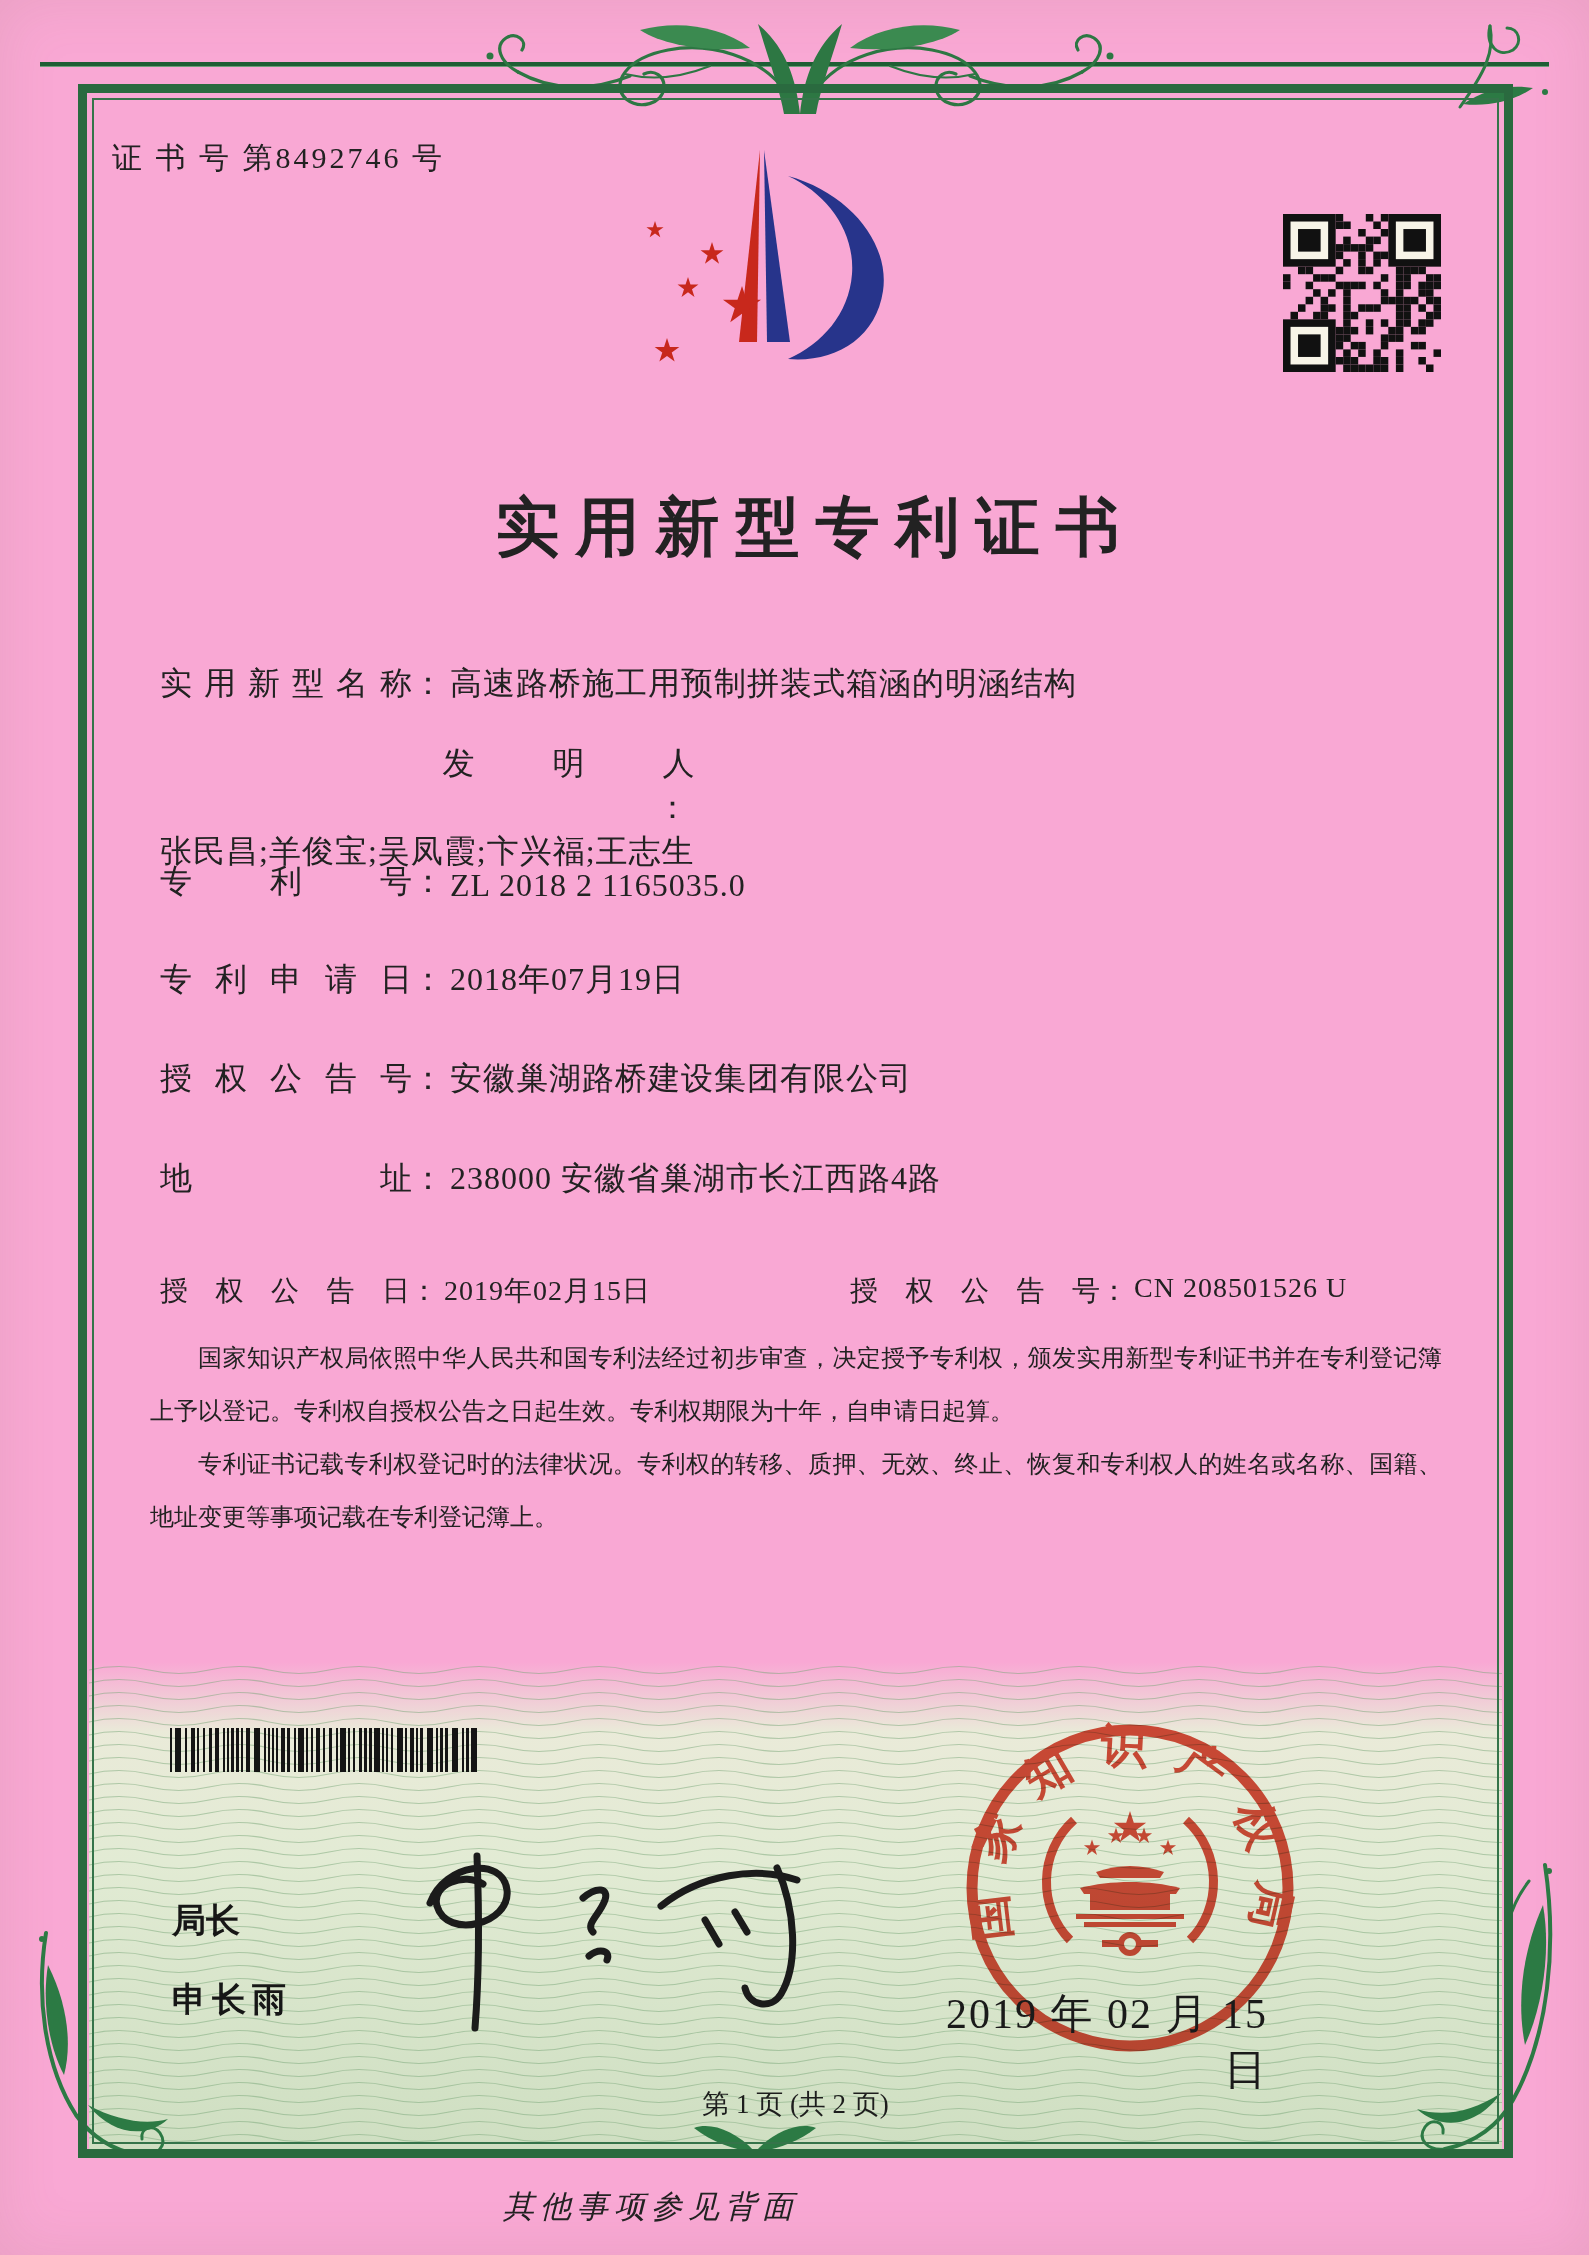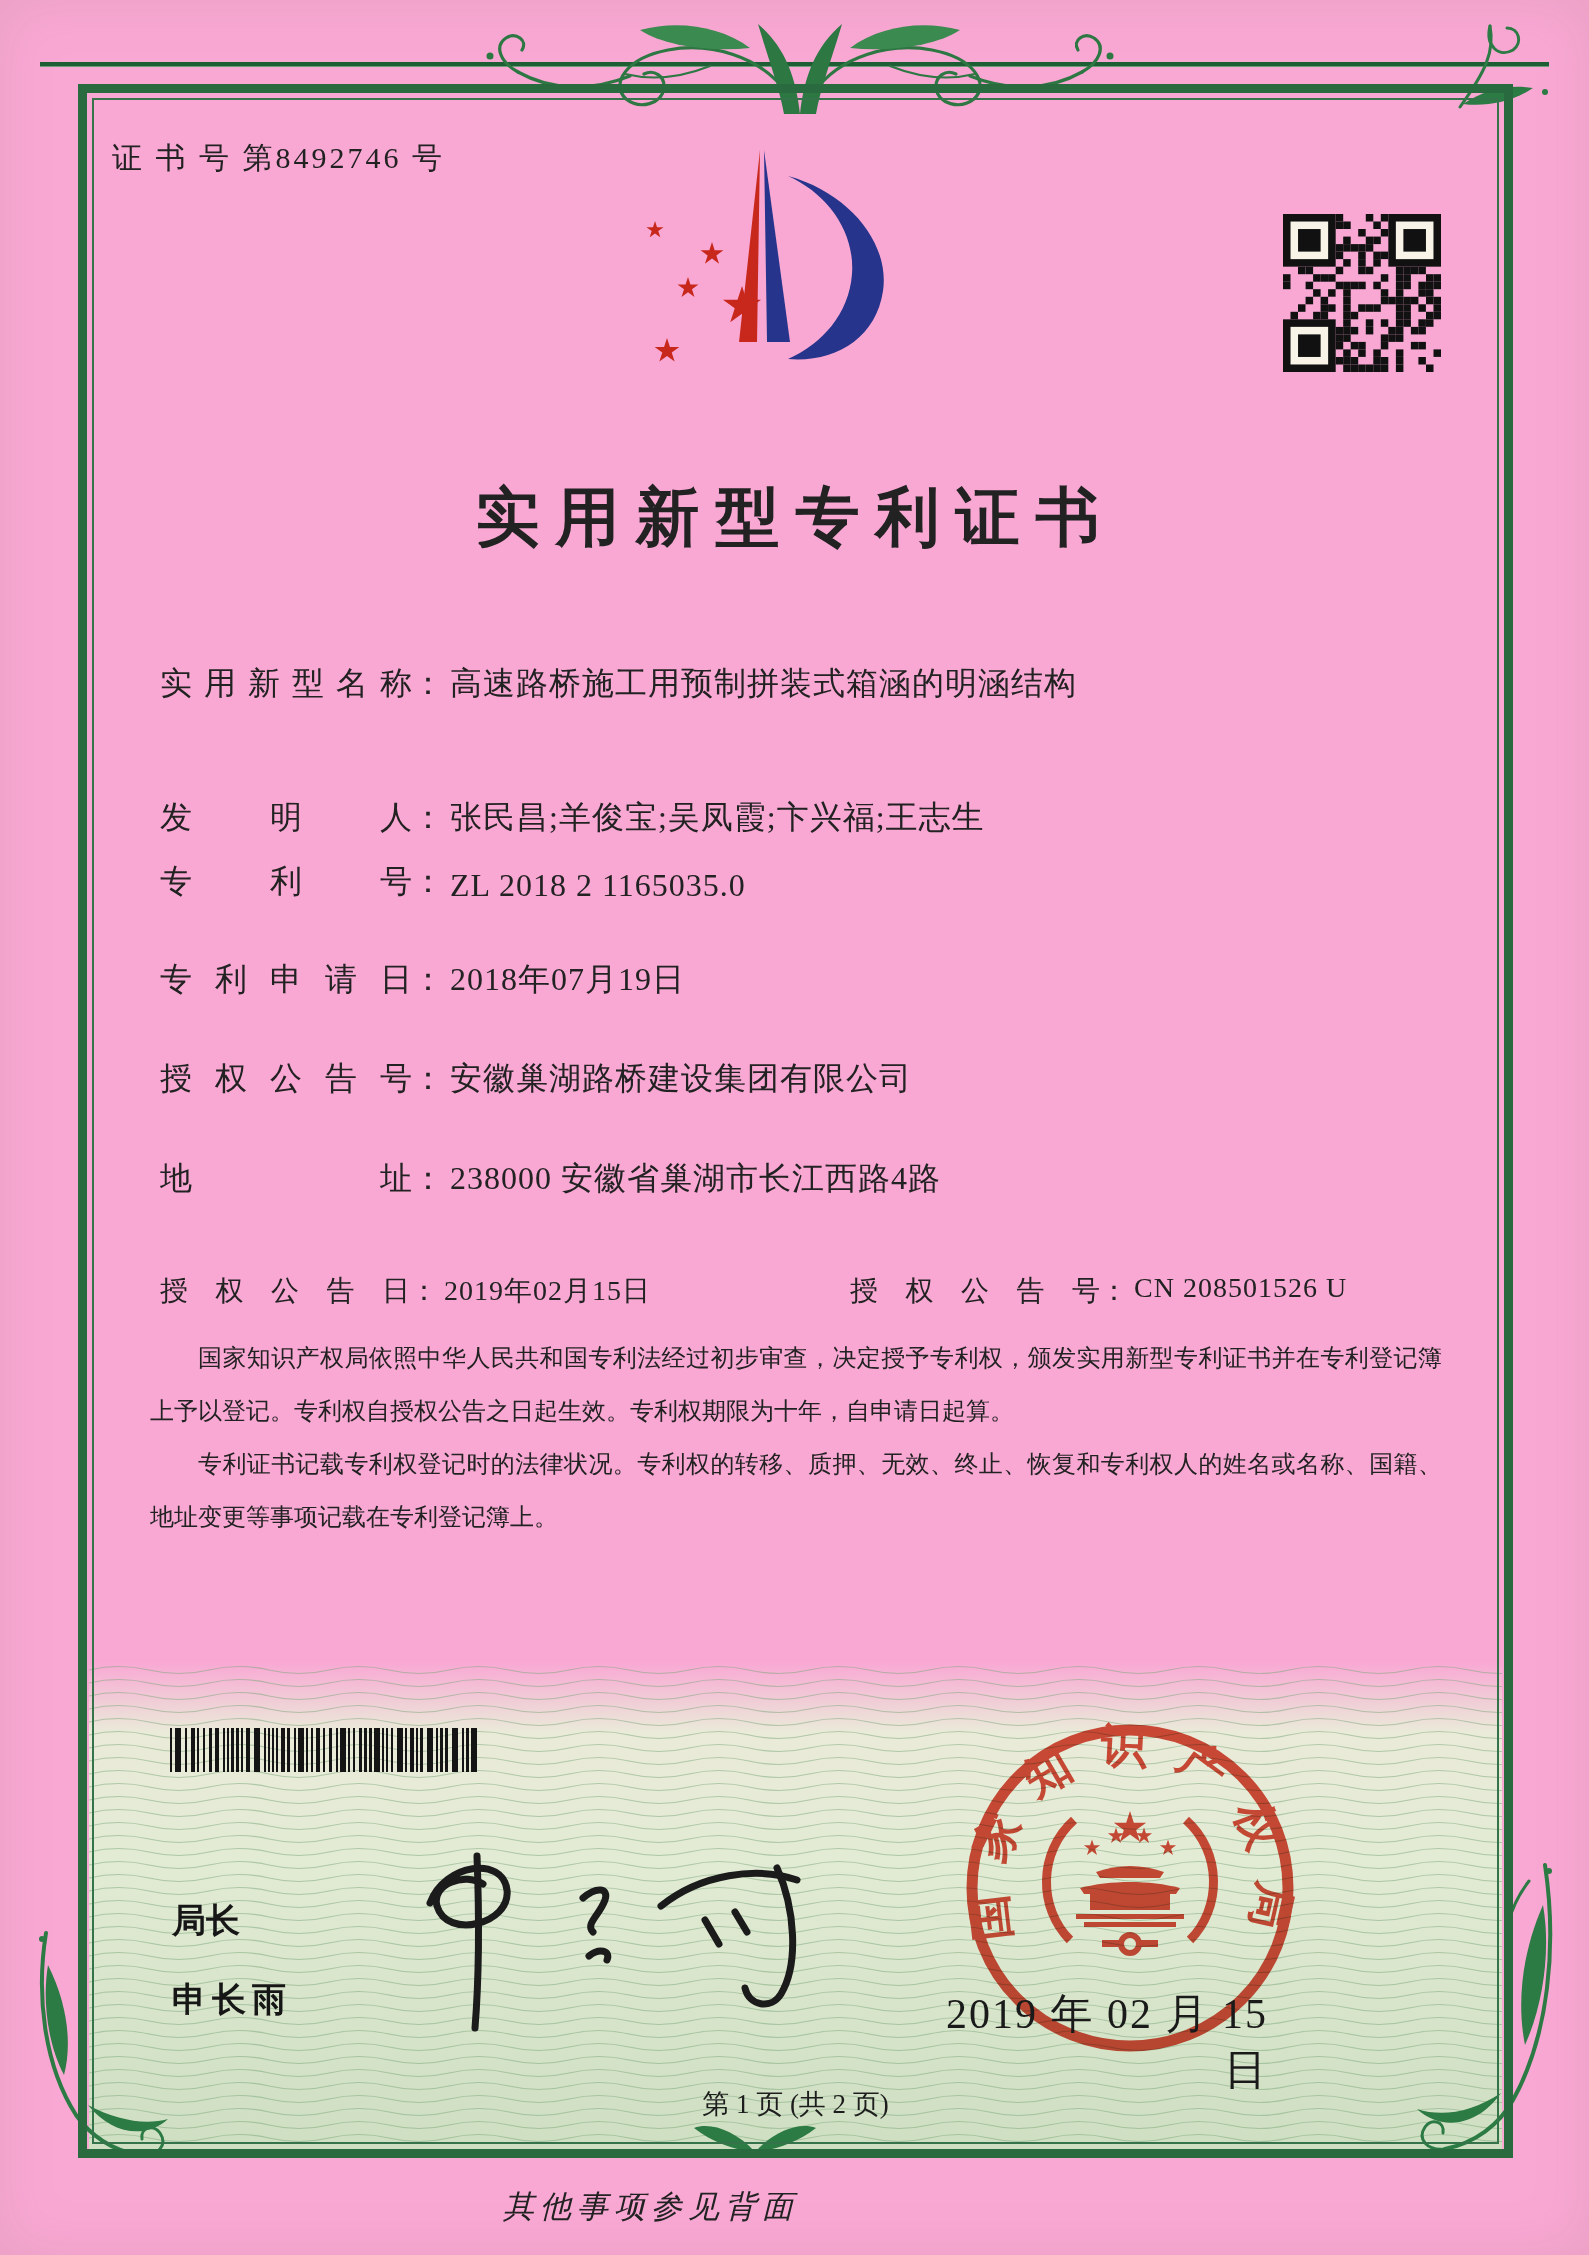--- a/index.html
+++ b/index.html
@@ -14,22 +14,22 @@
   .frame{position:absolute;left:78px;top:84px;width:1435px;height:2074px;
          border:9px solid #2a6a3f;box-sizing:border-box;z-index:5;pointer-events:none;}
   .frame::after{content:"";position:absolute;inset:5px;border:2px solid #35744a;}
   
   .guilloche-zone{position:absolute;left:89px;top:1662px;width:1413px;height:487px;z-index:1;
      background:linear-gradient(180deg,rgba(244,242,226,0) 0px,rgba(233,238,217,.95) 70px,
                 #e2ebd4 200px,#d5e3c8 380px,#cfdfc2 100%);}
   .guilloche-zone svg{position:absolute;inset:0;}
   
   .cert-no{position:absolute;left:112px;top:138px;font-size:30px;letter-spacing:3px;z-index:6;}
-  .title{position:absolute;left:78px;top:474px;width:1435px;text-align:center;
-         font-size:64px;font-weight:700;letter-spacing:16px;z-index:6;}
+  .title{position:absolute;left:78px;top:484px;width:1435px;text-align:center;
+         font-size:64px;font-weight:700;letter-spacing:16px;z-index:6;padding-left:20px;}
   .frow{position:absolute;left:160px;display:flex;align-items:flex-end;
         font-size:32px;z-index:6;white-space:nowrap;}
   .flabel{display:inline-block;width:252px;text-align:justify;text-align-last:justify;}
   .colon{margin-right:6px;}
   .fvalue{letter-spacing:1px;}
   .grant-row{position:absolute;left:0;top:1272px;width:1456px;height:50px;z-index:6;font-size:28px;}
   .grant-left{position:absolute;left:160px;display:flex;white-space:nowrap;}
   .grant-right{position:absolute;left:850px;display:flex;white-space:nowrap;}
   .glabel{display:inline-block;width:250px;text-align:justify;text-align-last:justify;}
   .body-text{position:absolute;left:150px;top:1332px;width:1292px;z-index:6;
@@ -291,21 +291,21 @@
       <rect x="15.047619047619047" y="120.38095238095238" width="22.57142857142857" height="22.57142857142857" fill="#111"></rect>
     </svg>
 
   <div class="title">实用新型专利证书</div>
 
   <div class="frow" style="top:662px;">
     <span class="flabel">实用新型名称</span>
       <span class="colon">：</span>
       <span class="fvalue">高速路桥施工用预制拼装式箱涵的明涵结构</span>
   </div>
-  <div class="frow" style="top:796px;">
+  <div class="frow" style="top:742px;flex-direction:column;">
     <span class="flabel">发明人</span>
       <span class="colon">：</span>
       <span class="fvalue">张民昌;羊俊宝;吴凤霞;卞兴福;王志生</span>
   </div>
   <div class="frow" style="top:860px;">
     <span class="flabel">专利号</span>
       <span class="colon">：</span>
       <span class="fvalue">ZL 2018 2 1165035.0</span>
   </div>
   <div class="frow" style="top:958px;">

